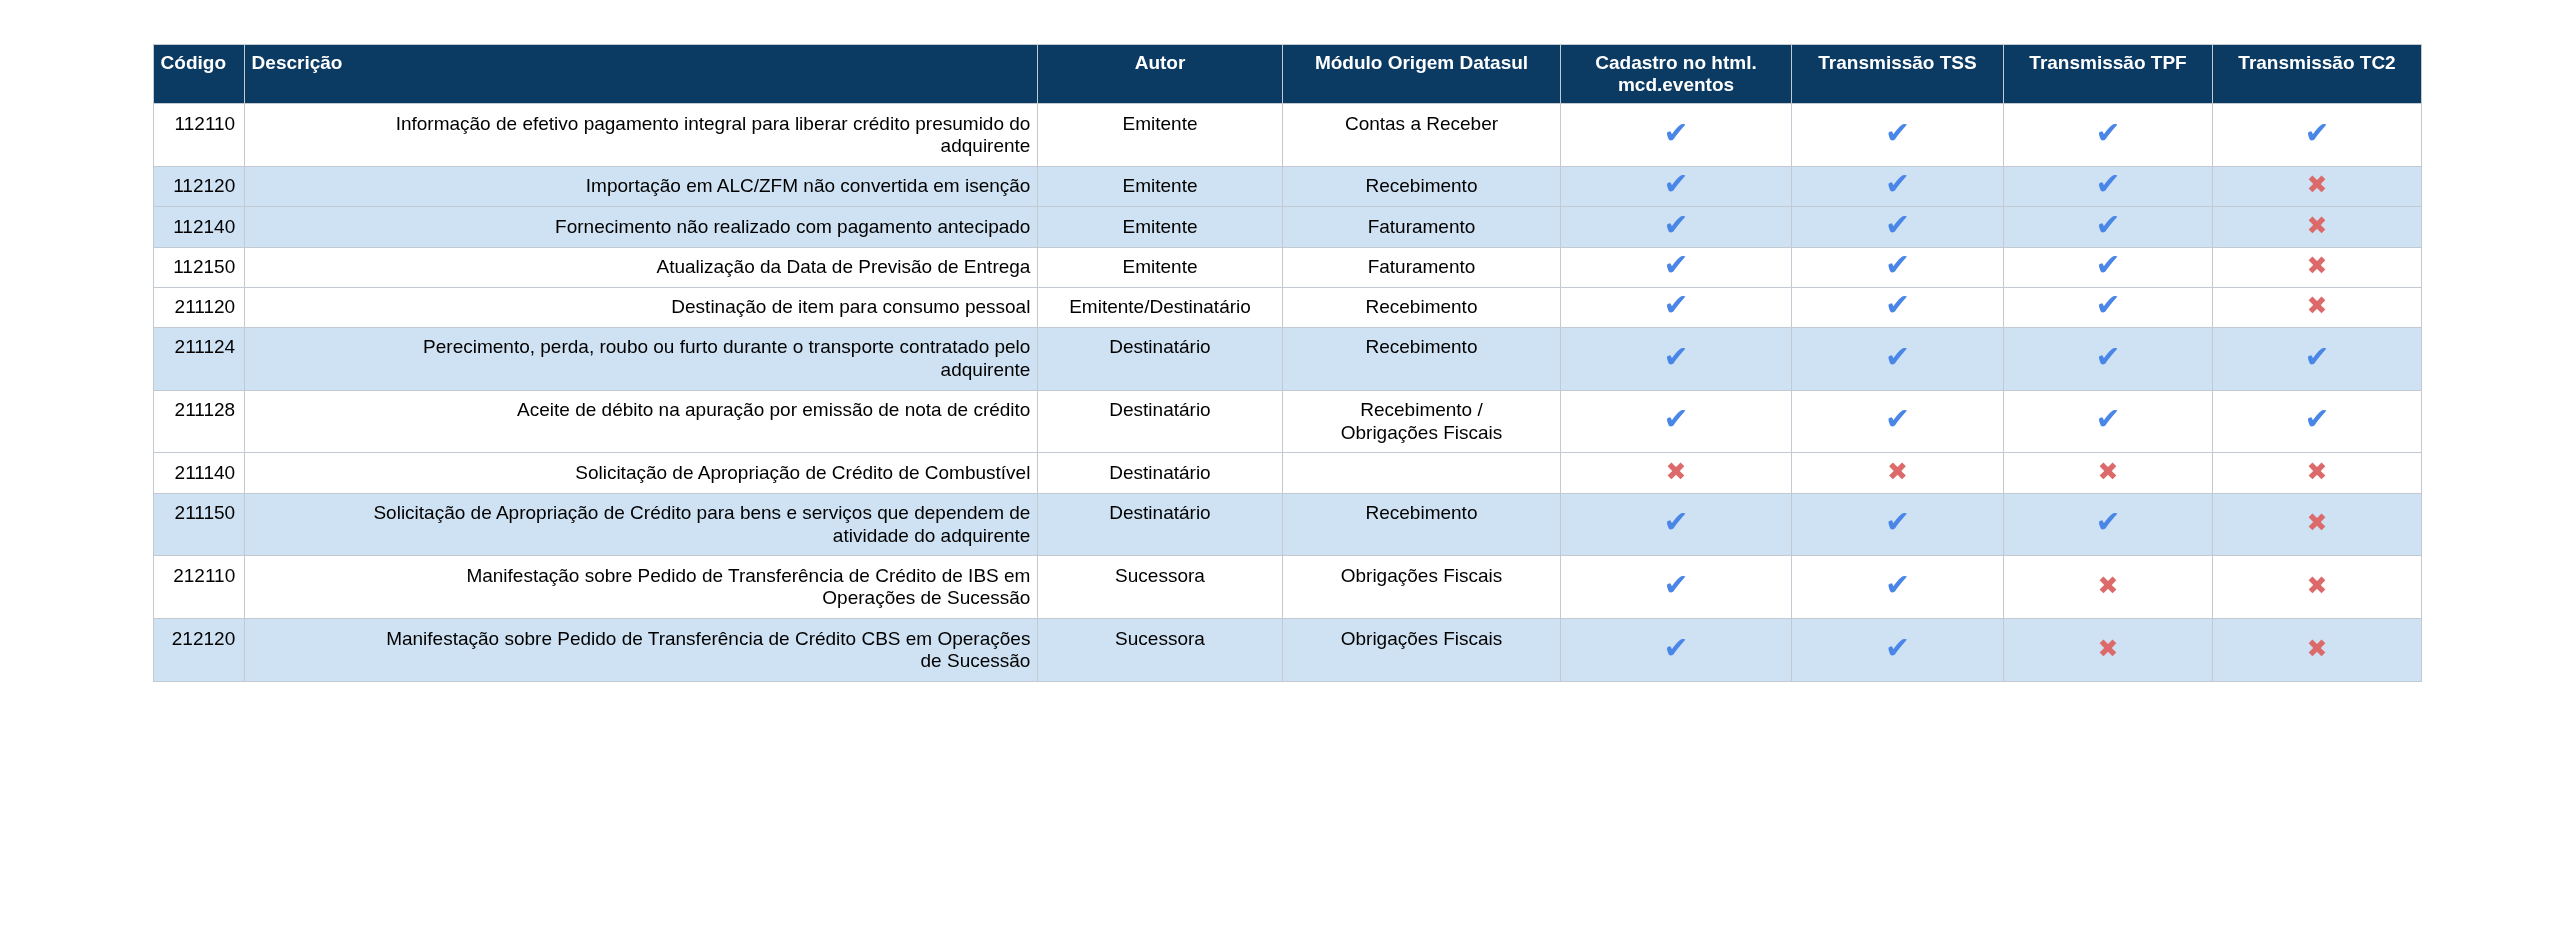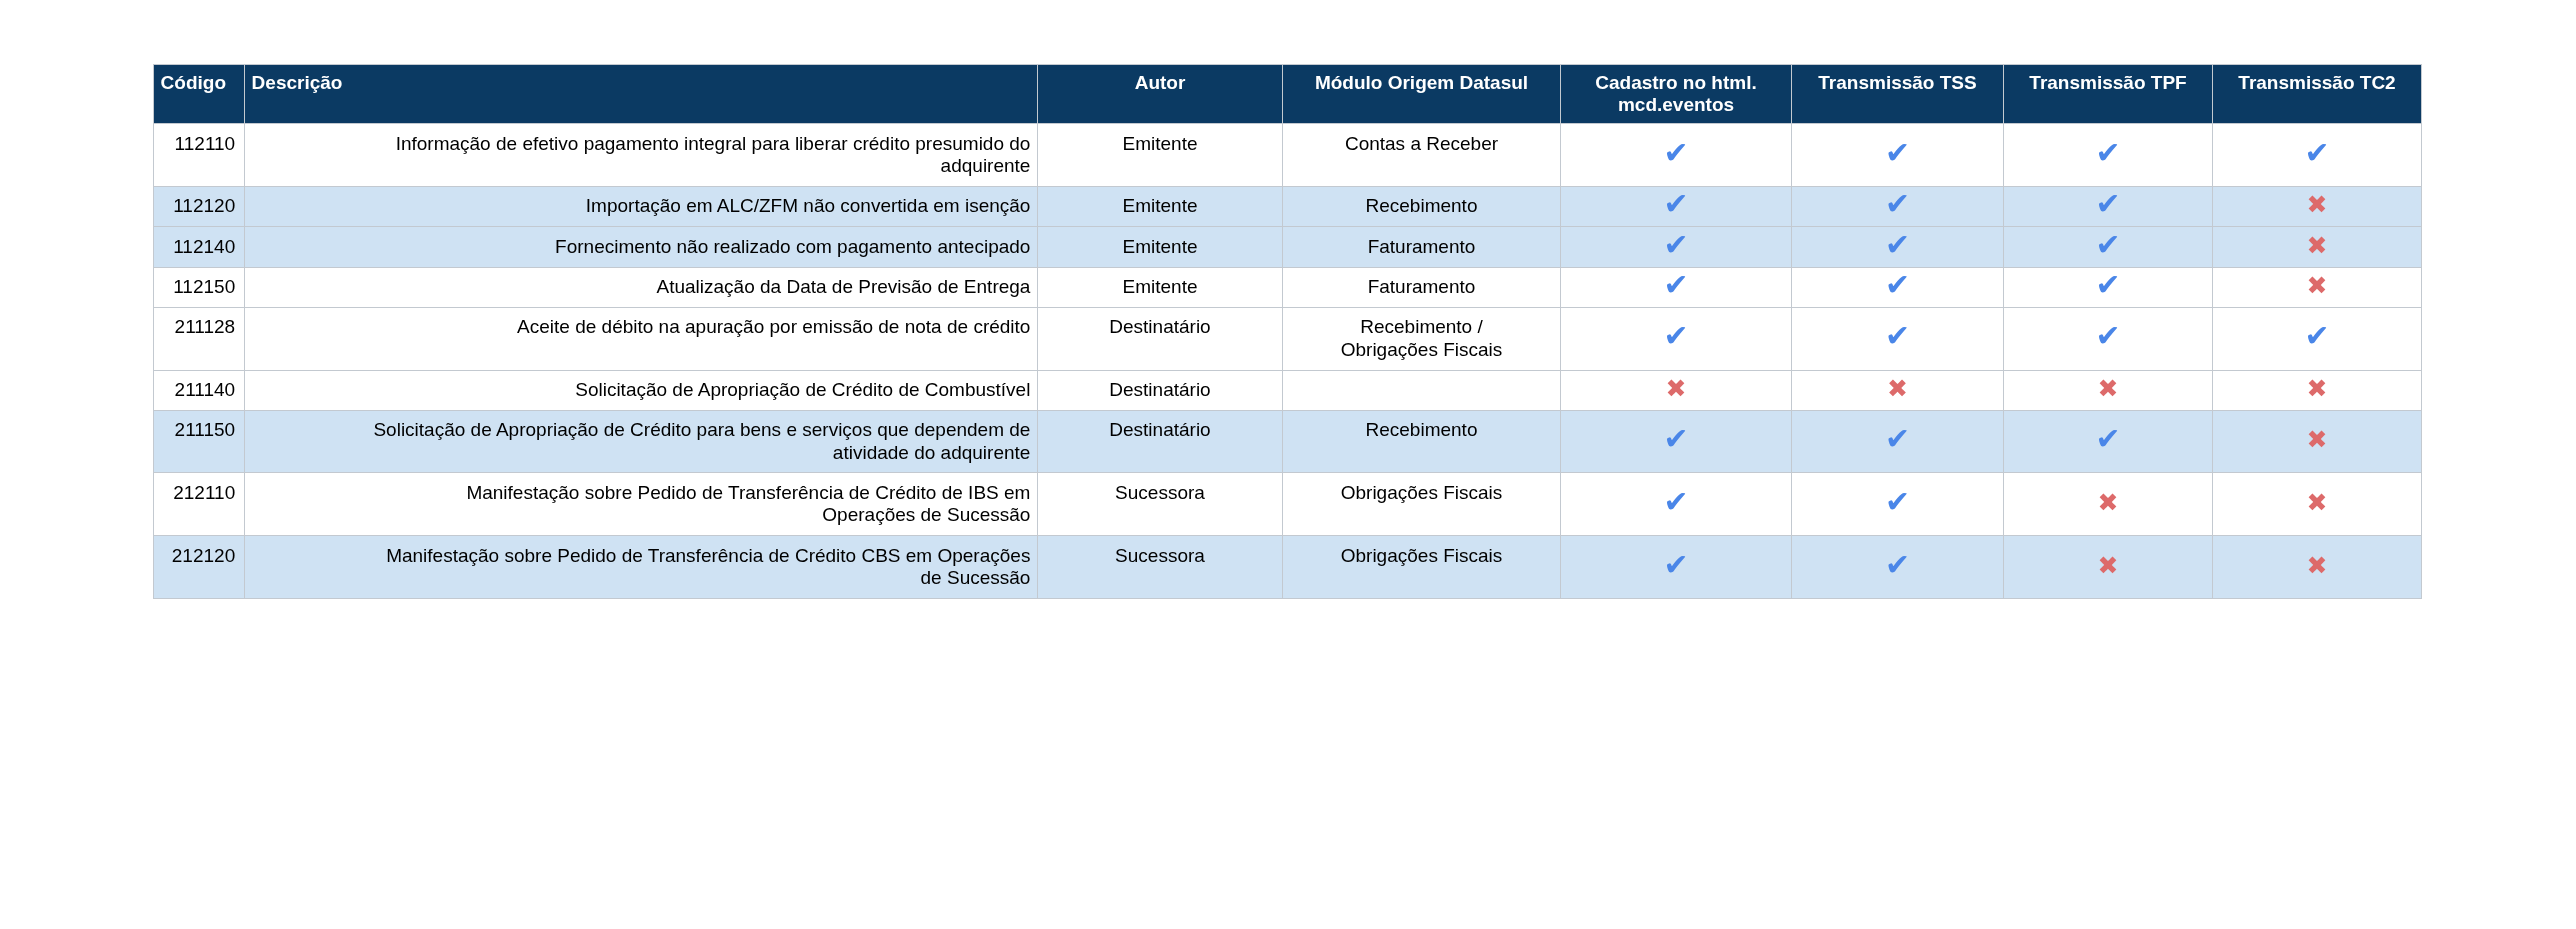--- a/index.html
+++ b/index.html
@@ -14,21 +14,20 @@
     position: relative;
     overflow: hidden;
   }
   table.event-table {
     position: absolute;
     left: 153px;
     top: 44px;
     width: 2269px;
     border-collapse: collapse;
     table-layout: fixed;
-    margin-top: 20px;
   }
   .event-table th,
   .event-table td {
     border: 1.7px solid #c3c9d0;
     box-sizing: border-box;
   }
   .event-table th {
     background: #0b3a63;
     color: #ffffff;
     font-size: 19px;
@@ -130,20 +129,41 @@
     <td class="c-codigo">112150</td>
     <td class="c-desc">Atualização da Data de Previsão de Entrega</td>
     <td class="c-autor">Emitente</td>
     <td class="c-modulo">Faturamento</td>
     <td class="c-mark"><span class="mark check" style="color: rgb(74, 134, 232);">✔</span></td>
     <td class="c-mark"><span class="mark check" style="color: rgb(74, 134, 232);">✔</span></td>
     <td class="c-mark"><span class="mark check" style="color: rgb(74, 134, 232);">✔</span></td>
     <td class="c-mark"><span class="mark cross" style="color: rgb(221, 106, 106);">✖</span></td>
   </tr>
       <tr>
+    <td class="c-codigo">211120</td>
+    <td class="c-desc">Destinação de item para consumo pessoal</td>
+    <td class="c-autor">Emitente/Destinatário</td>
+    <td class="c-modulo">Recebimento</td>
+    <td class="c-mark"><span class="mark check" style="color: rgb(74, 134, 232);">✔</span></td>
+    <td class="c-mark"><span class="mark check" style="color: rgb(74, 134, 232);">✔</span></td>
+    <td class="c-mark"><span class="mark check" style="color: rgb(74, 134, 232);">✔</span></td>
+    <td class="c-mark"><span class="mark cross" style="color: rgb(221, 106, 106);">✖</span></td>
+  </tr>
+      <tr class="alt">
+    <td class="c-codigo">211124</td>
+    <td class="c-desc">Perecimento, perda, roubo ou furto durante o transporte contratado pelo
+adquirente</td>
+    <td class="c-autor">Destinatário</td>
+    <td class="c-modulo">Recebimento</td>
+    <td class="c-mark"><span class="mark check" style="color: rgb(74, 134, 232);">✔</span></td>
+    <td class="c-mark"><span class="mark check" style="color: rgb(74, 134, 232);">✔</span></td>
+    <td class="c-mark"><span class="mark check" style="color: rgb(74, 134, 232);">✔</span></td>
+    <td class="c-mark"><span class="mark check" style="color: rgb(74, 134, 232);">✔</span></td>
+  </tr>
+      <tr>
     <td class="c-codigo">211128</td>
     <td class="c-desc">Aceite de débito na apuração por emissão de nota de crédito</td>
     <td class="c-autor">Destinatário</td>
     <td class="c-modulo">Recebimento /
 Obrigações Fiscais</td>
     <td class="c-mark"><span class="mark check" style="color: rgb(74, 134, 232);">✔</span></td>
     <td class="c-mark"><span class="mark check" style="color: rgb(74, 134, 232);">✔</span></td>
     <td class="c-mark"><span class="mark check" style="color: rgb(74, 134, 232);">✔</span></td>
     <td class="c-mark"><span class="mark check" style="color: rgb(74, 134, 232);">✔</span></td>
   </tr>

